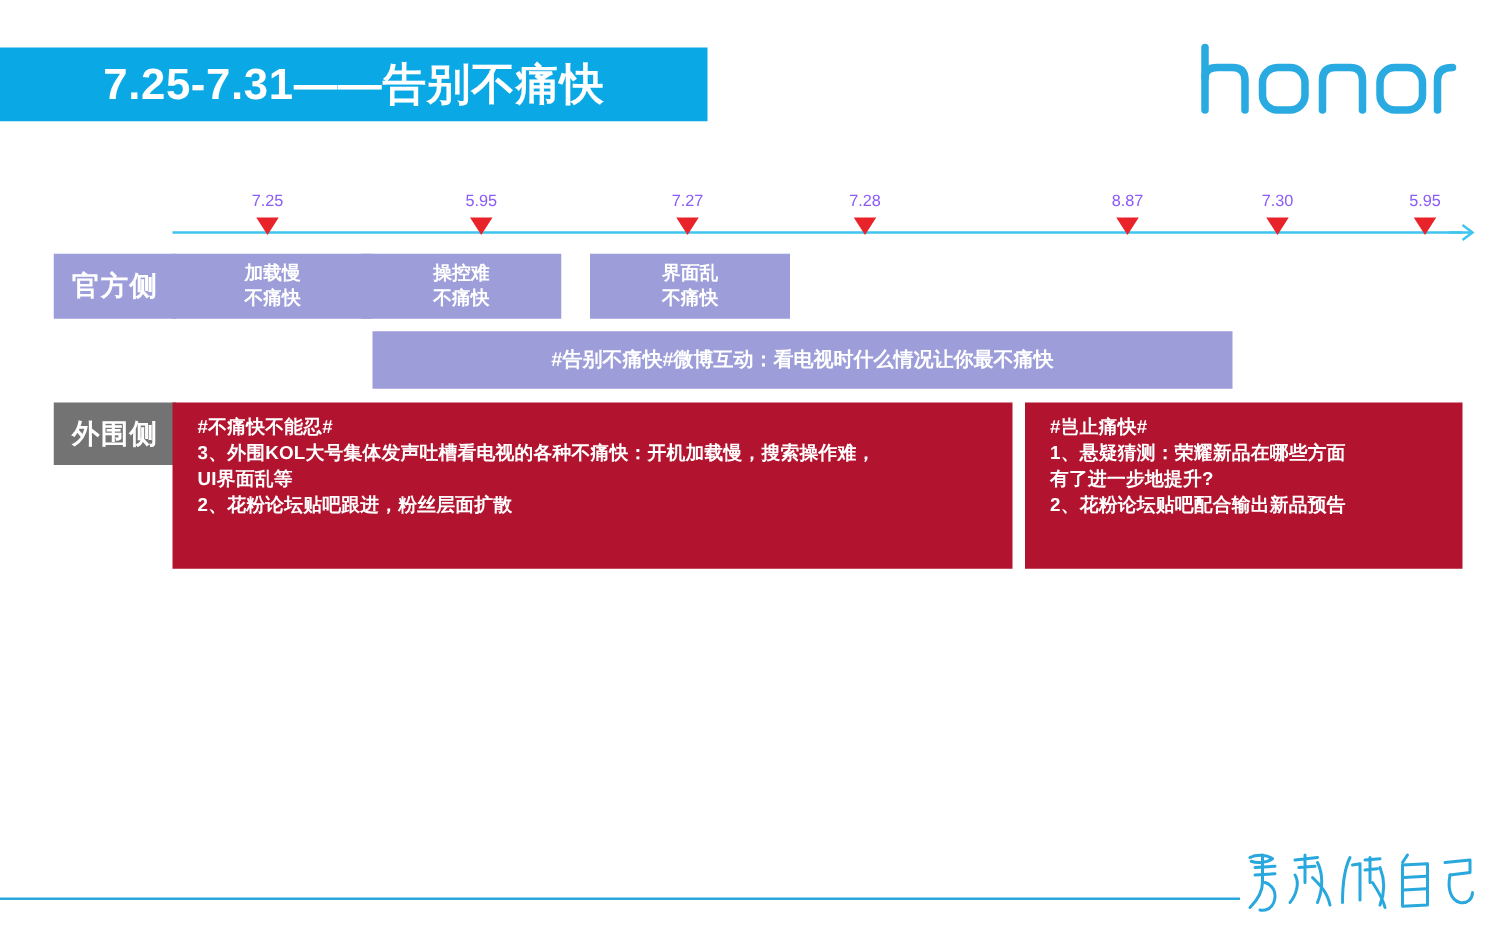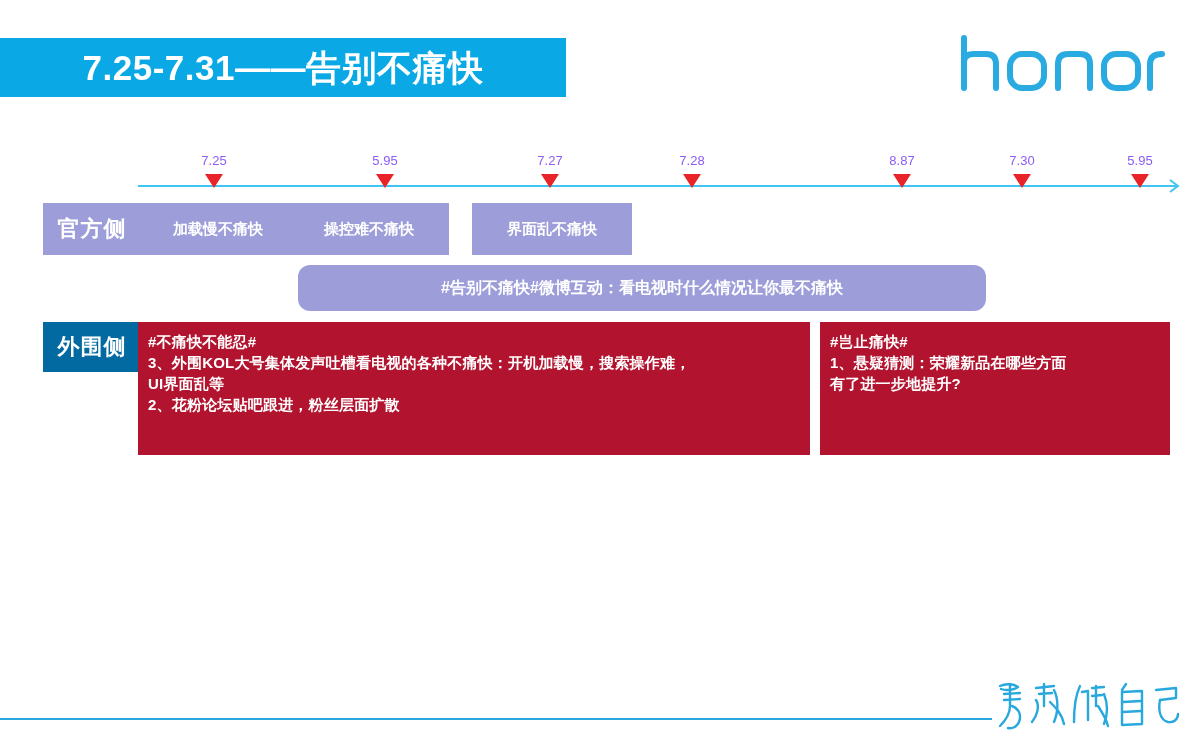--- a/index.html
+++ b/index.html
@@ -110,33 +110,33 @@
     top: 203px;
     width: 98px;
     height: 52px;
     background: #9d9ed9;
   }
   .row-label.outer {
     left: 30px;
     top: 322px;
     width: 98px;
     height: 50px;
-    background: #0369a1;
+    background: #737373;
   }
 
   
   .official-box {
     position: absolute;
     background: #9d9ed9;
     color: #ffffff;
     font-size: 15px;
     font-weight: bold;
     line-height: 20px;
     display: flex;
-    flex-direction: row;
+    flex-direction: column;
     align-items: center;
     justify-content: center;
     text-align: center;
     top: 203px;
     height: 52px;
   }
   .official-box span { display: block; white-space: nowrap; }
 
   .weibo-bar {
     position: absolute;
@@ -146,32 +146,31 @@
     height: 46px;
     background: #9d9ed9;
     color: #ffffff;
     font-size: 16px;
     font-weight: bold;
     display: flex;
     align-items: center;
     justify-content: center;
     text-align: center;
     white-space: nowrap;
-    border-radius: 12px;
   }
 
   
   .red-panel {
     position: absolute;
     top: 322px;
     height: 133px;
     background: #b2132e;
     color: #ffffff;
     box-sizing: border-box;
-    padding: 9px 10px 0 10px;
+    padding: 9px 10px 0 20px;
   }
   .red-panel.left { left: 138px; width: 672px; }
   .red-panel.right { left: 820px; width: 350px; }
   .red-panel p {
     margin: 0;
     font-size: 15px;
     font-weight: bold;
     line-height: 21px;
     letter-spacing: 0.2px;
   }
@@ -273,20 +272,21 @@
   <div class="red-panel left">
     <p>#不痛快不能忍#</p>
     <p>3、外围KOL大号集体发声吐槽看电视的各种不痛快：开机加载慢，搜索操作难，</p>
     <p>UI界面乱等</p>
     <p>2、花粉论坛贴吧跟进，粉丝层面扩散</p>
   </div>
   <div class="red-panel right">
     <p>#岂止痛快#</p>
     <p>1、悬疑猜测：荣耀新品在哪些方面</p>
     <p>有了进一步地提升?</p>
+    <p>2、花粉论坛贴吧配合输出新品预告</p>
   </div>
 
   <div class="footer-rule"></div>
   <div class="footer-signature">
     <svg viewBox="0 0 190 58" xmlns="http://www.w3.org/2000/svg">
       <g fill="none" stroke="#29a8dd" stroke-width="2.4" stroke-linecap="round" stroke-linejoin="round">
 
         <path d="M8 10 C14 7 22 8 26 11 C22 14 14 15 9 13"></path>
         <path d="M12 18 L28 17 M12 24 L28 23"></path>
         <path d="M18 8 L18 30 C18 38 14 44 8 50"></path>

